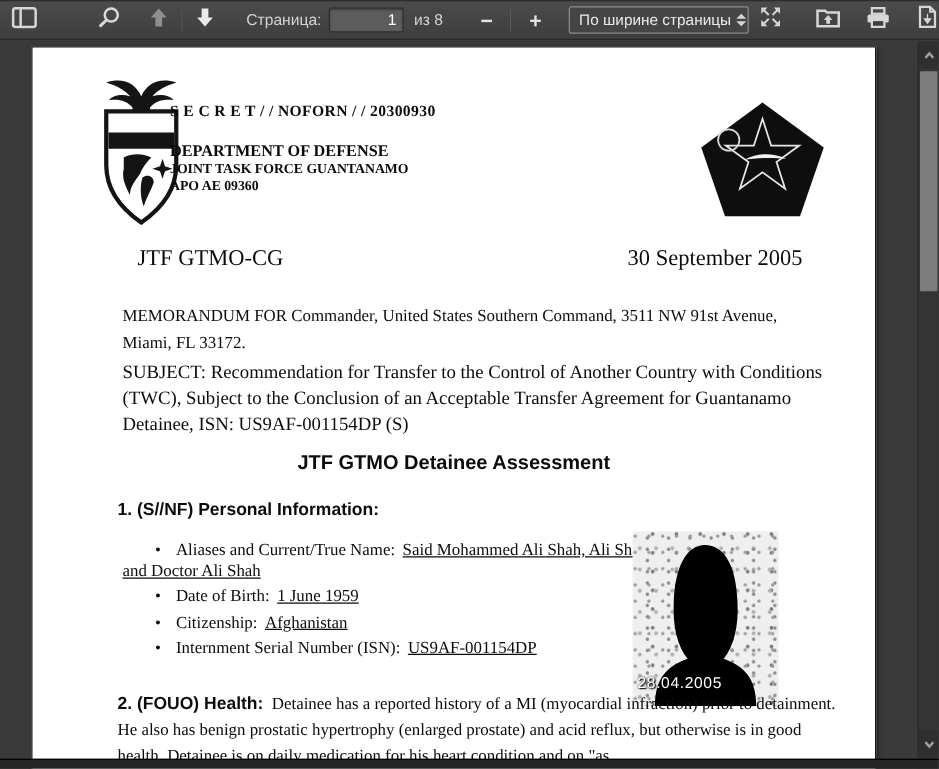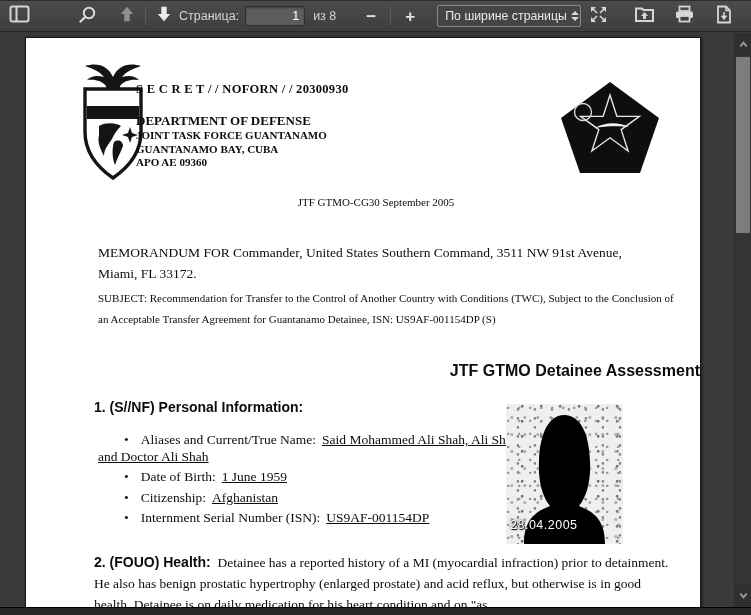--- a/index.html
+++ b/index.html
@@ -54,35 +54,35 @@
   
   .emblem-left  { position:absolute; left:52px; top:22px; width:70px; height:122px; }
   .emblem-right { position:absolute; left:533px; top:43px; width:102px; height:94px; }
 
   .doc-header { position:absolute; left:110px; right:110px; top:44px; text-align:left; }
   .classification { font-weight:bold; font-size:12.5px; letter-spacing:.3px; margin-bottom:16px; }
   .hl0 { font-weight:bold; font-size:13px; }
   .hl1, .hl2, .hl3 { font-weight:bold; font-size:11px; line-height:13.5px; }
 
   .office-row { position:absolute; left:84px; right:58px; top:158px; display:flex;
-                justify-content:center; font-size:11px; }
+                justify-content:space-between; font-size:18px; }
   .memo    { position:absolute; left:72px; width:556px; top:204px; font-size:13.5px; line-height:21px; }
-  .subject { position:absolute; left:72px; width:578px; top:250px; font-size:11px; line-height:21px; }
-
-  .assess-title { position:absolute; left:0; right:0; top:324px; text-align:right;
+  .subject { position:absolute; left:72px; width:578px; top:250px; font-size:15px; line-height:21px; }
+
+  .assess-title { position:absolute; left:0; right:0; top:324px; text-align:center;
                   font-family:"Liberation Sans", sans-serif; font-weight:bold; font-size:16px; }
   .sec-heading { font-family:"Liberation Sans", sans-serif; font-weight:bold; font-size:14px; }
   .sec1 { position:absolute; left:68px; top:361px; }
 
   .bullets { position:absolute; left:72px; top:394px; width:428px; list-style:none; }
   .bullets li { font-size:13.5px; line-height:16.5px; margin-bottom:4px; text-indent:26px; }
   .bullets li::before { content:"•"; margin-right:12px; }
   .bullets .val { text-decoration:underline; margin-left:6px; }
 
-  .photo { position:absolute; left:480px; top:366px; width:117px; height:140px; background:#efefef;
+  .photo { position:absolute; left:480px; top:387px; width:117px; height:140px; background:#efefef;
            background-image:
              radial-gradient(circle at 20% 30%, #9a9a9a 1px, transparent 1.6px),
              radial-gradient(circle at 70% 60%, #8a8a8a 1px, transparent 1.7px),
              radial-gradient(circle at 45% 80%, #b0b0b0 1.2px, transparent 1.9px),
              radial-gradient(circle at 85% 15%, #777 1.1px, transparent 1.8px);
            background-size:11px 13px, 17px 9px, 13px 17px, 19px 15px; overflow:hidden; }
   .photo svg { position:absolute; left:0; top:0; }
   .stamp { position:absolute; left:4px; bottom:12px; color:#fff; font-size:12.5px;
            font-family:"Liberation Sans", sans-serif;
            text-shadow:0 0 2px #000, 1px 1px 1px #000; letter-spacing:.5px; }
@@ -123,21 +123,21 @@
     </div>
     <div class="tsep" style="margin-left:5px"></div>
     <div class="tbtn" style="margin-left:5px">
       <span>
         <svg width="18" height="18" viewBox="0 0 20 20">
             <path d="M10 18 L3 10 H7 V2 H13 V10 H17 Z" fill="#eaeaea"></path>
           </svg>
       </span>
     </div>
 
-    <span class="tlabel" style="margin-left:2px">Страница:</span>
+    <span class="tlabel" style="margin-left:20px">Страница:</span>
     <input class="page-input" value="1" style="">
     <span class="tlabel" style="margin-left:8px">из 8</span>
 
     <div class="tbtn" style="margin-left:22px">
       <span class="zoom-glyph">−</span>
     </div>
     <div class="tsep" style="margin-left:6px"></div>
     <div class="tbtn" style="margin-left:6px">
       <span class="zoom-glyph">+</span>
     </div>
@@ -199,21 +199,20 @@
           <path d="M21 66 C28 62 38 63 43 66 C39 70 36 74 34 79 C30 85 26 89 26 96 C23 90 19 83 21 75 Z" fill="#141414"></path>
           <path d="M36 82 C40 79 45 81 45 86 C43 92 39 98 37 105 C34 98 34 88 36 82 Z" fill="#141414"></path>
           <path d="M52 67 L54 73 L60 75 L54 77 L52 83 L50 77 L44 75 L50 73 Z" fill="#141414"></path>
         </svg>
       </span>
 
       <div class="doc-header">
         <div class="classification">S E C R E T / / NOFORN / / 20300930</div>
         <div class="hl0">DEPARTMENT OF DEFENSE</div>
         <div class="hl1">JOINT TASK FORCE GUANTANAMO</div>
-        <div class="hl2">GUANTANAMO BAY, CUBA</div>
         <div class="hl3">APO AE 09360</div>
       </div>
 
       <span class="emblem-right">
         <svg width="102" height="94" viewBox="0 0 102 94">
           <polygon points="51,1 100,37 81,92 21,92 2,37" fill="#0e0e0e"></polygon>
           <path d="M51 14 L57.9 35.4 L80.4 35.4 L62.2 48.6 L69.1 70 L51 56.8 L32.9 70 L39.8 48.6 L21.6 35.4 L44.1 35.4 Z" fill="none" stroke="#e6e6e6" stroke-width="1.4"></path>
           <circle cx="24" cy="31" r="8.5" fill="none" stroke="#d9d9d9" stroke-width="1.4"></circle>
           <path d="M36 47 C46 41 60 41 70 46 C60 45 46 45 36 47 Z" fill="#f0f0f0"></path>
         </svg>

